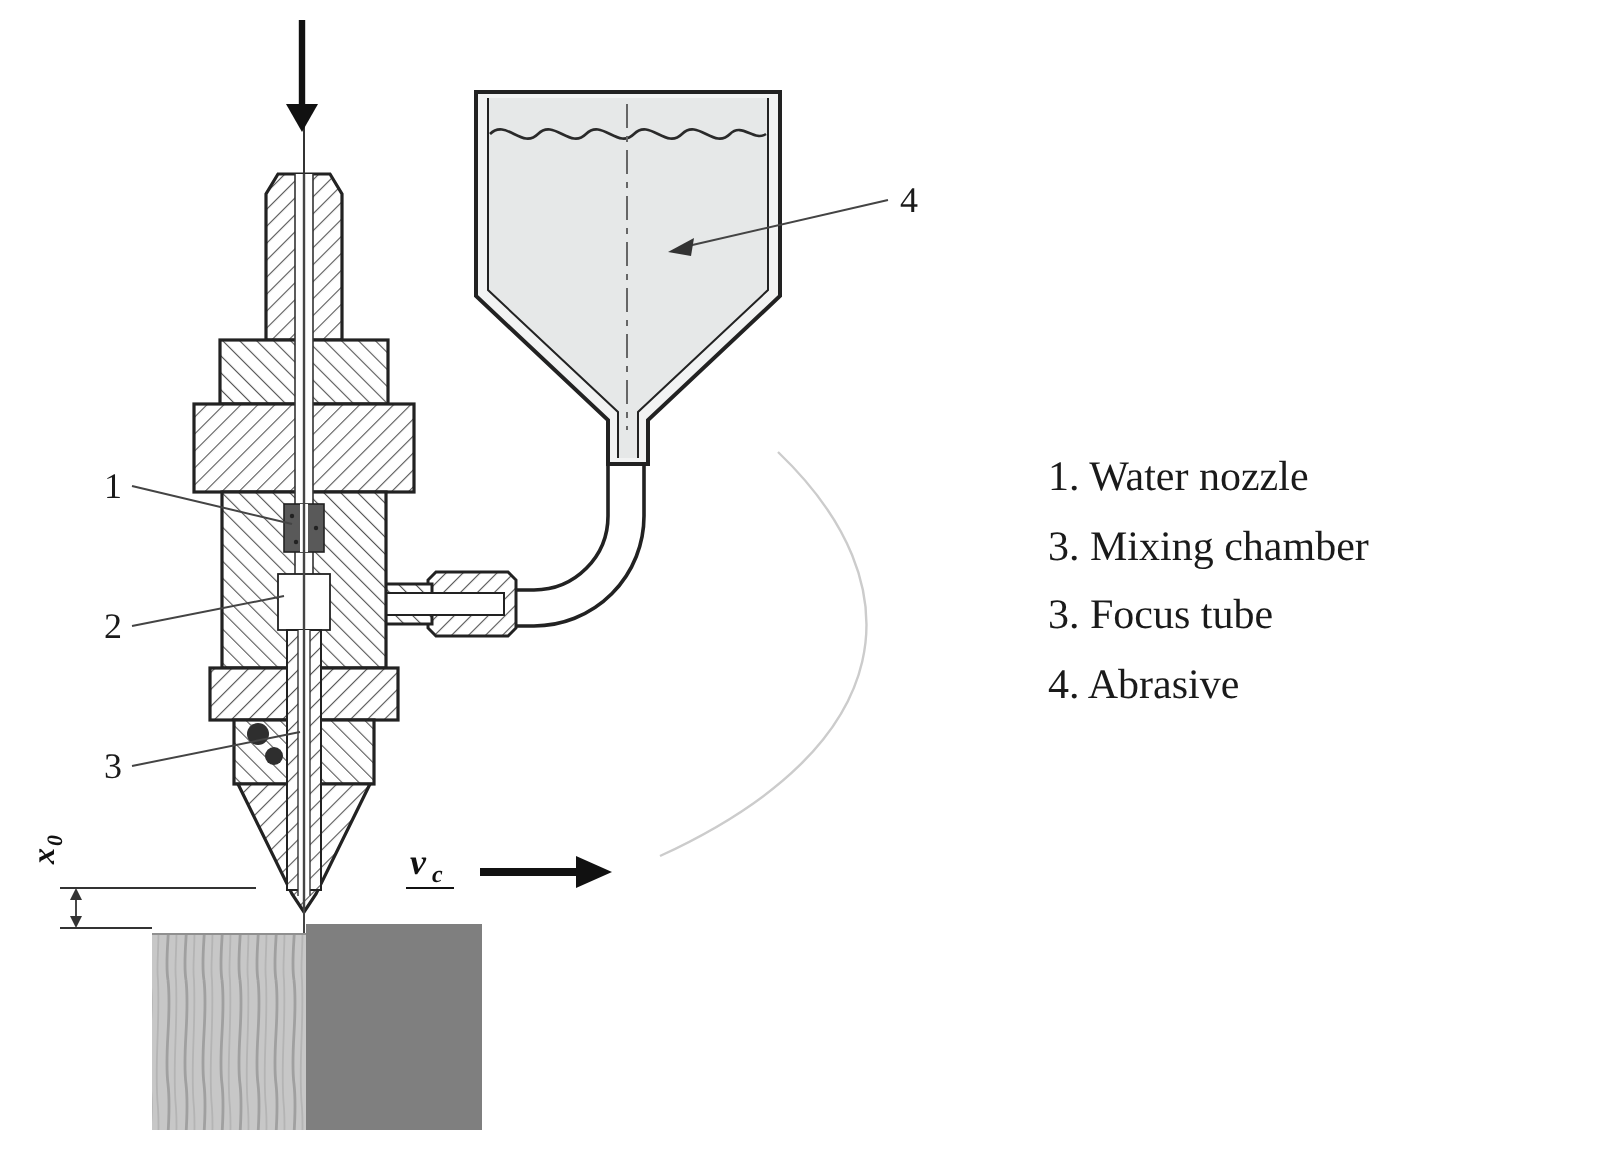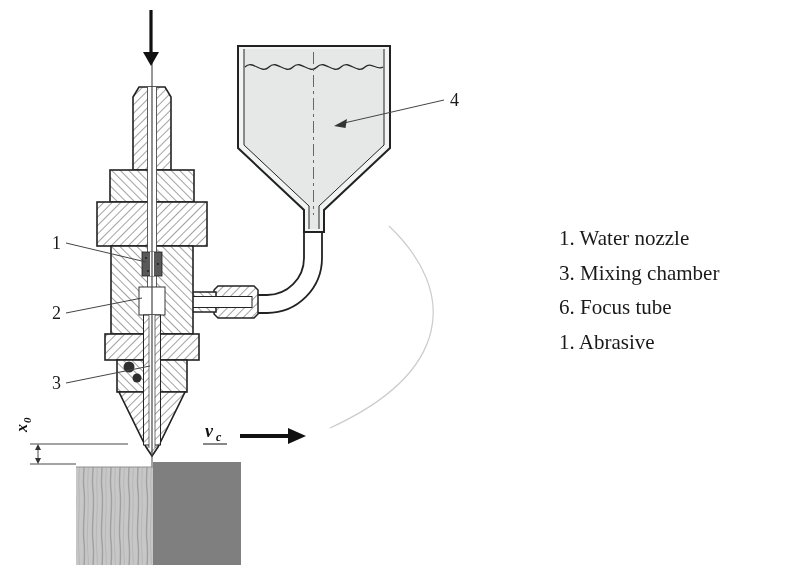--- a/index.html
+++ b/index.html
@@ -1,19 +1,19 @@
 <!DOCTYPE html>
 <html><head>
 <meta charset="utf-8">
 <style>
   html,body{margin:0;padding:0;background:#fff;}
   .stage{position:relative;width:799px;height:576px;background:#fff;overflow:hidden;
          font-family:"Liberation Serif", serif;}
   .stage svg{position:absolute;left:0;top:0;}
-  .legend{position:absolute;left:559px;top:221px;color:#1a1a1a;}
+  .legend{position:absolute;left:524px;top:221px;color:#1a1a1a;}
   .legend-item{font-size:21px;line-height:34.5px;white-space:nowrap;}
   .callout-num{font-size:18px;fill:#1a1a1a;font-family:"Liberation Serif",serif;}
   .anno{font-style:italic;font-weight:bold;fill:#111;font-family:"Liberation Serif",serif;}
 </style>
 </head>
 <body>
 
 <div class="stage">
 
 <svg width="799" height="576" viewBox="0 0 799 576">
@@ -138,17 +138,17 @@
   <g>
     <line x1="444" y1="100" x2="344" y2="123" stroke="#444" stroke-width="1"></line>
     <polygon points="334,126 347,119 345.5,128" fill="#333"></polygon>
     <text x="450" y="106" class="callout-num">4</text>
   </g>
 </svg>
 
 <div class="legend">
   <div class="legend-item">1. Water nozzle</div>
   <div class="legend-item">3. Mixing chamber</div>
-  <div class="legend-item">6. Focus tube</div>
-  <div class="legend-item">1. Abrasive</div>
+  <div class="legend-item">3. Focus tube</div>
+  <div class="legend-item">4. Abrasive</div>
 </div>
 
 </div>
 
 </body></html>

